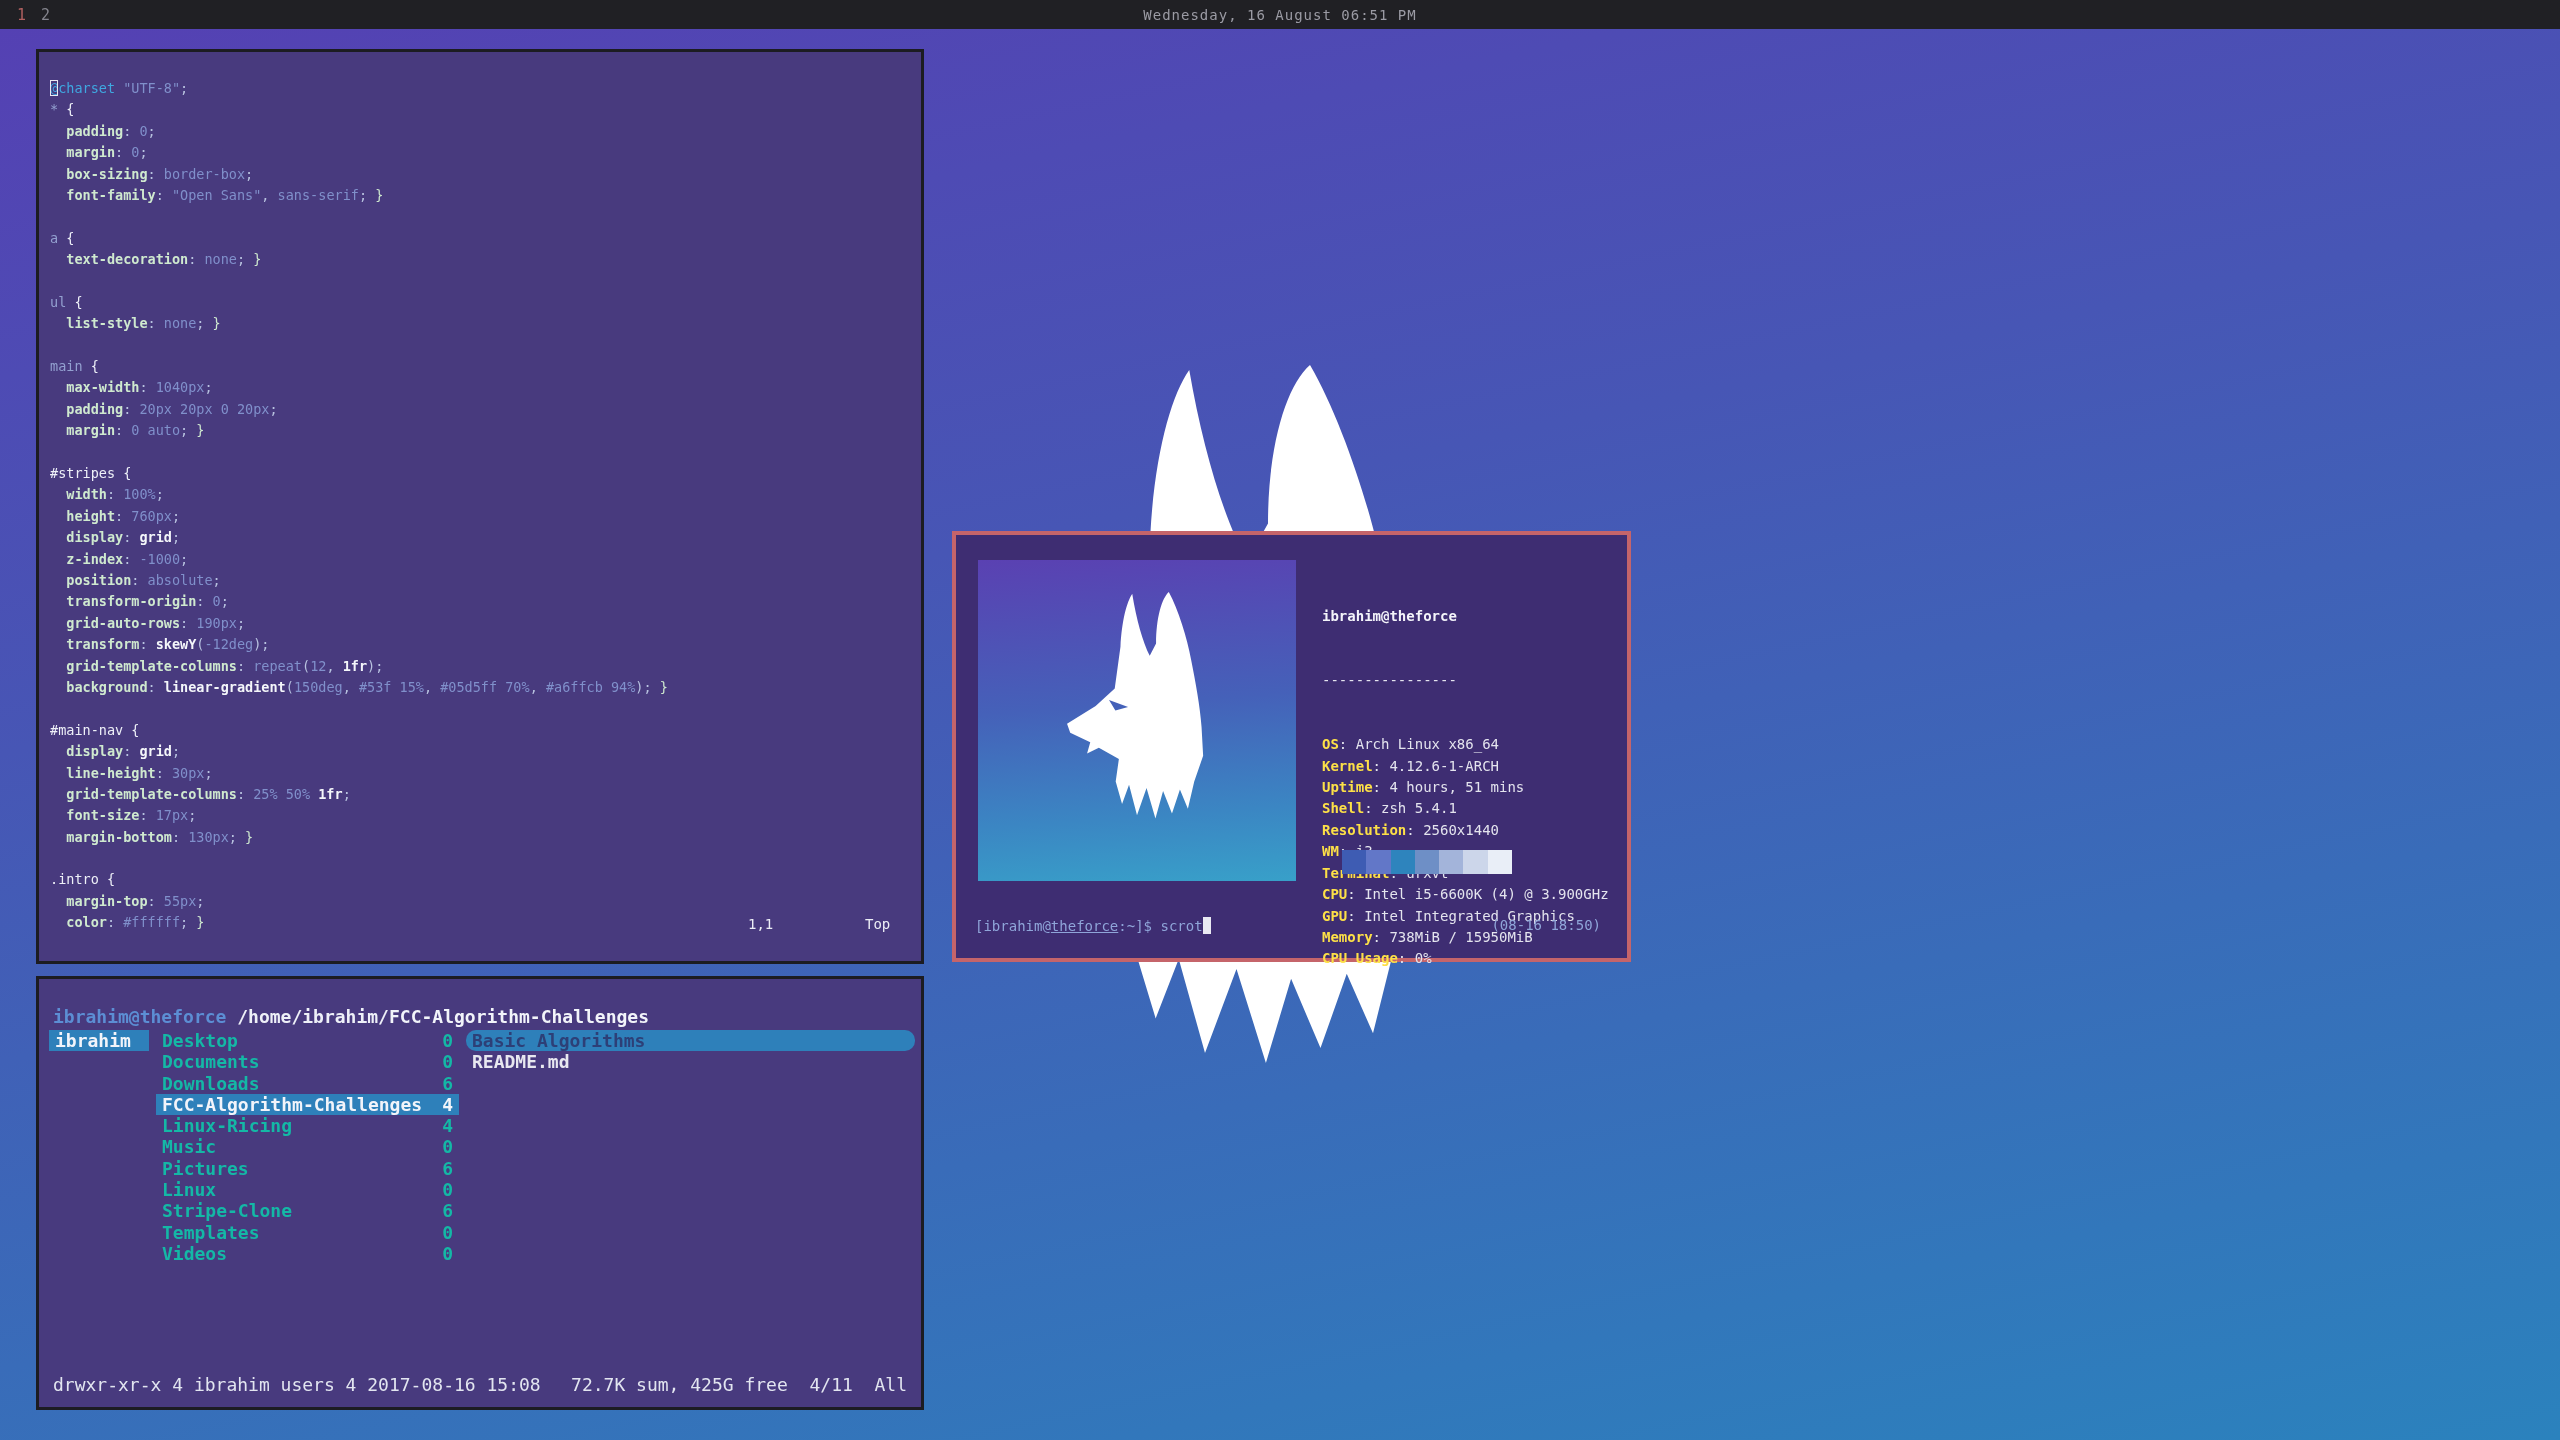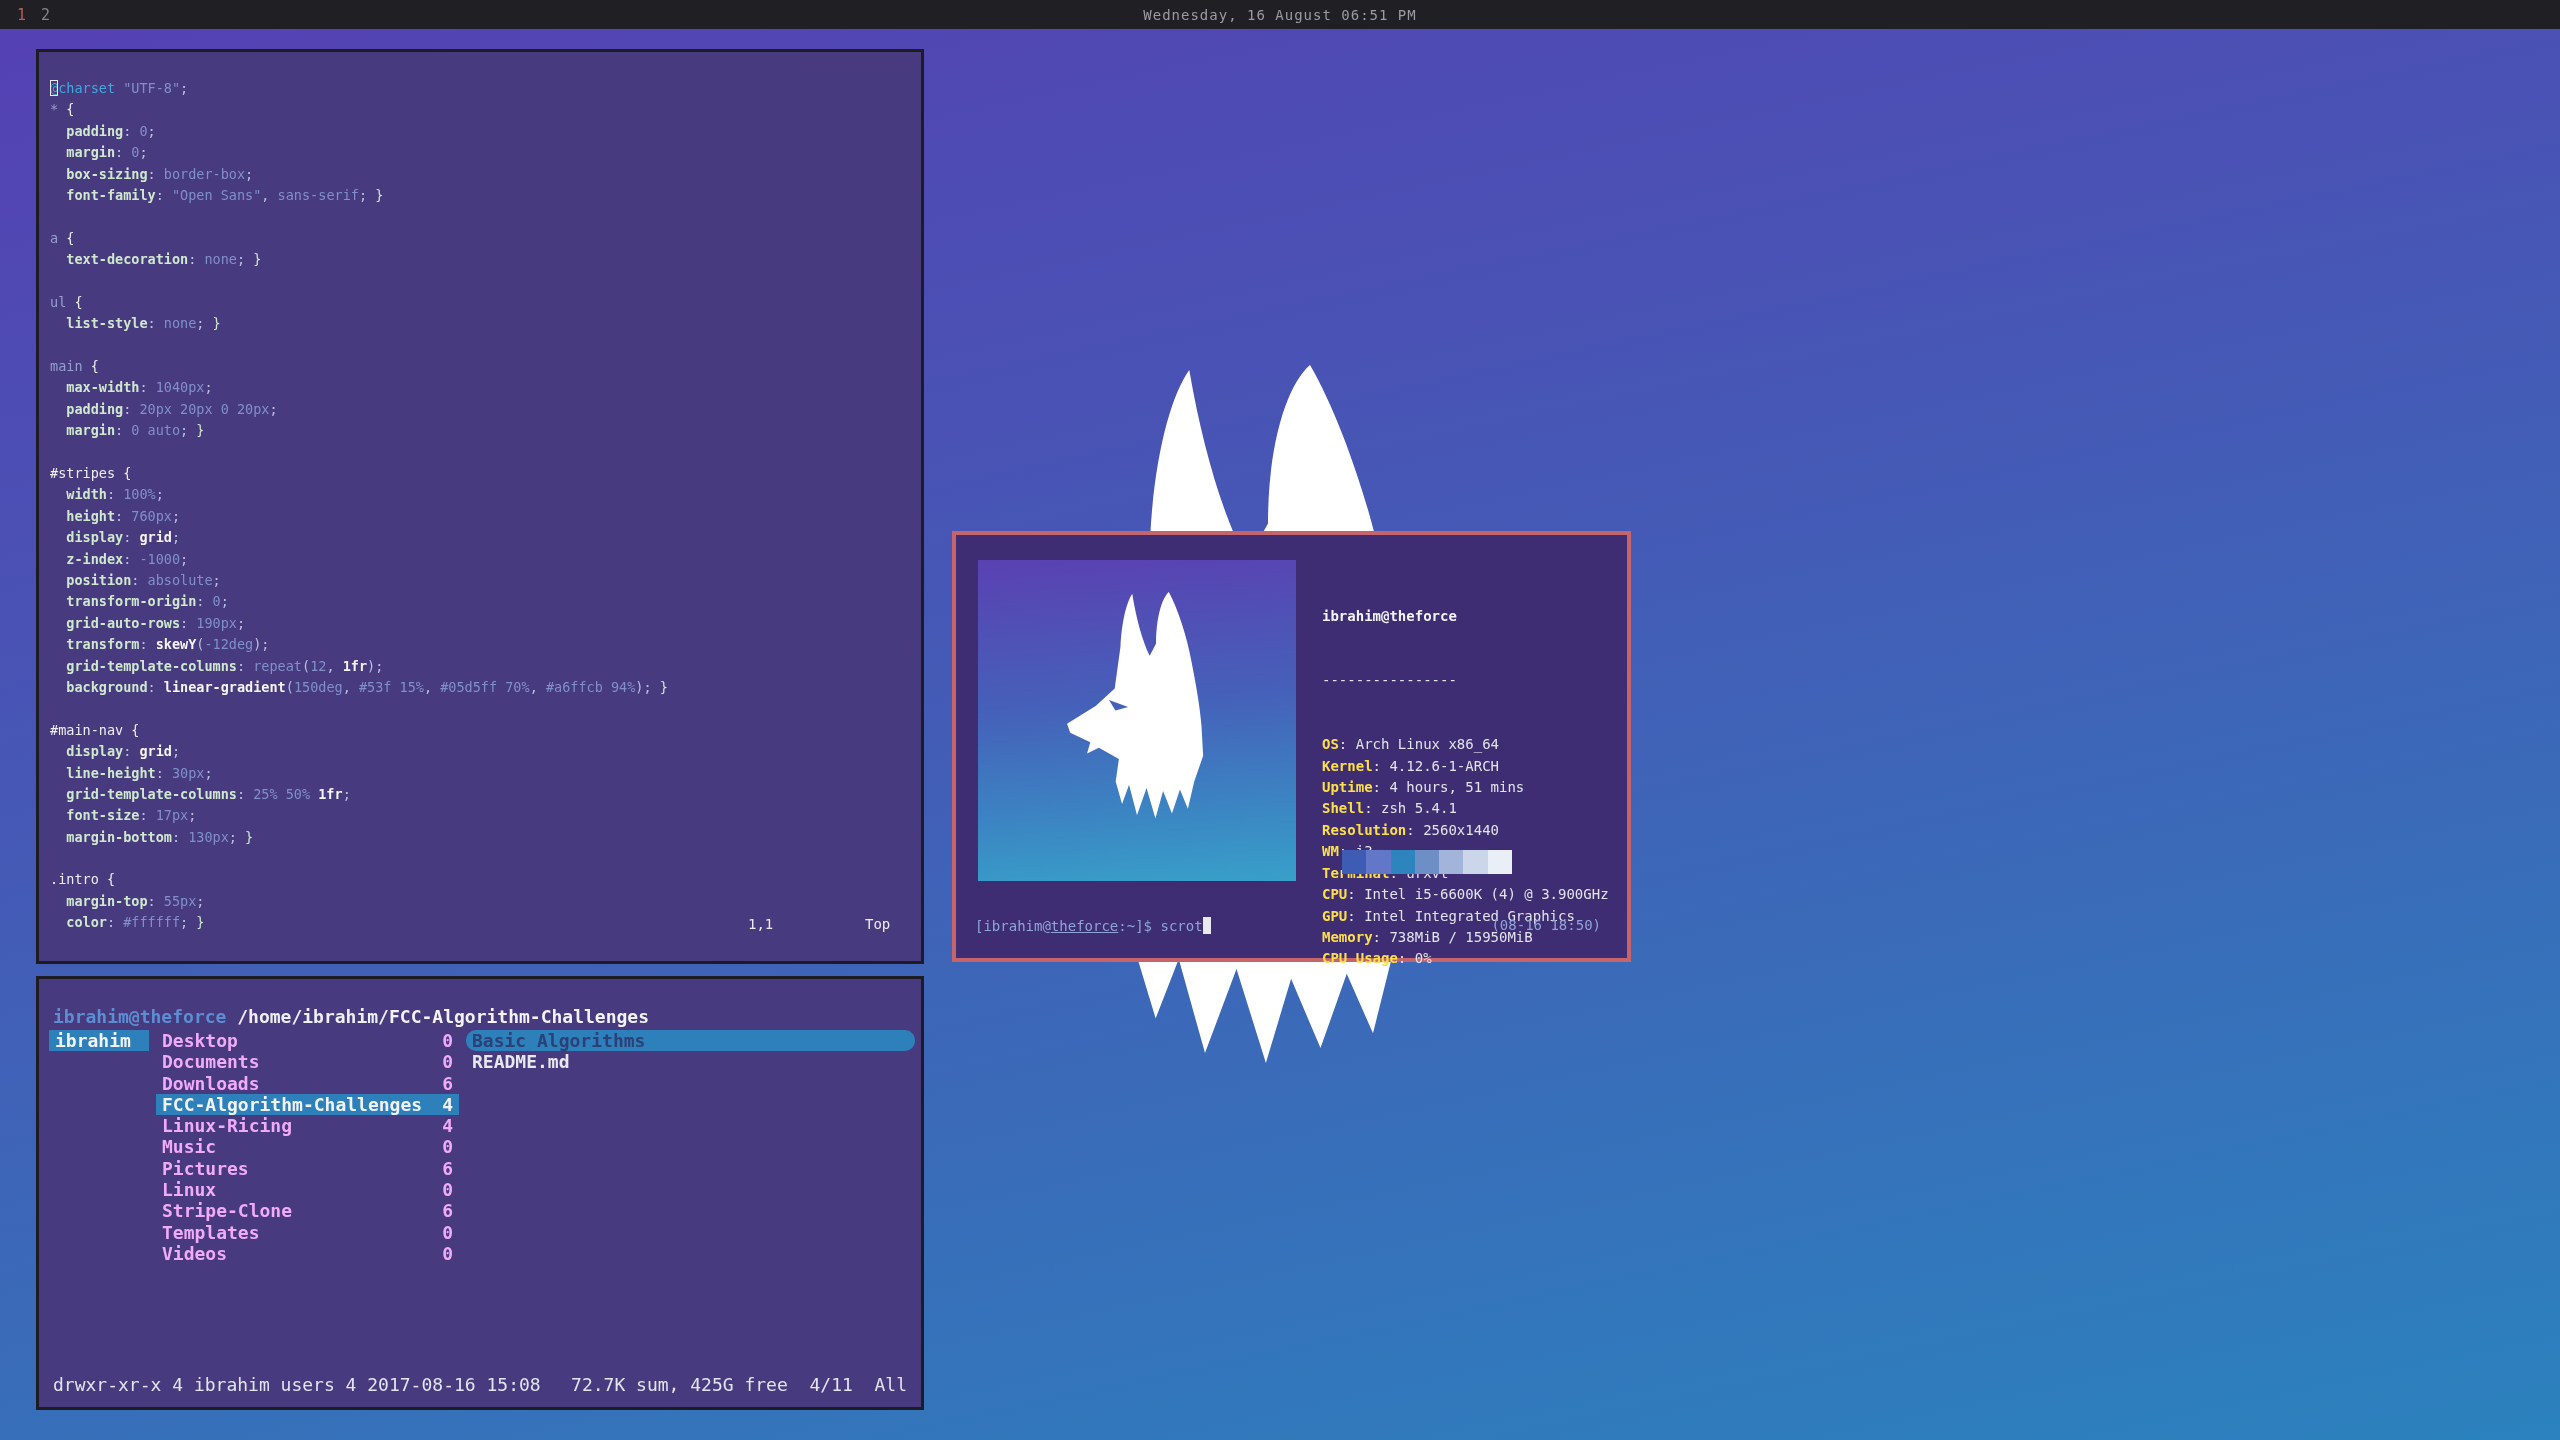--- a/index.html
+++ b/index.html
@@ -45,21 +45,21 @@
   .win-ranger { left:36px; top:976px; width:888px; height:434px; font-size:18px; }
   .rg-title { position:absolute; left:14px; top:27px; white-space:pre; font-weight:bold; }
   .rg-host { color:#5c8ed4; }
   .rg-path { color:#eef0f8; }
   .rg-dir  { color:#f2f4fa; }
   .rg-col { position:absolute; top:51px; }
   .col-parent  { left:10px;  width:100px; }
   .col-main    { left:117px; width:303px; }
   .col-preview { left:427px; right:6px; }
   .rg-row { height:21.3px; line-height:21.3px; padding:0 6px; display:flex;
-            justify-content:space-between; color:#f0abfc; font-weight:bold;
+            justify-content:space-between; color:#14b8a6; font-weight:bold;
             white-space:pre; overflow:hidden; }
   .rg-row.sel { background:#2e80ba; color:#f2f4fa; }
   .rg-row .rg-count { margin-left:8px; }
   .col-preview .rg-row { color:#e8e8f0; font-weight:bold;border-radius:10px; }
   .col-preview .rg-row.sel { color:#2d3f77; }
   .rg-status { position:absolute; left:14px; right:14px; bottom:12px;
                display:flex; justify-content:space-between; color:#e2e5f0;
                white-space:pre; }
   
   .win-fetch { left:952px; top:531px; width:679px; height:431px;

